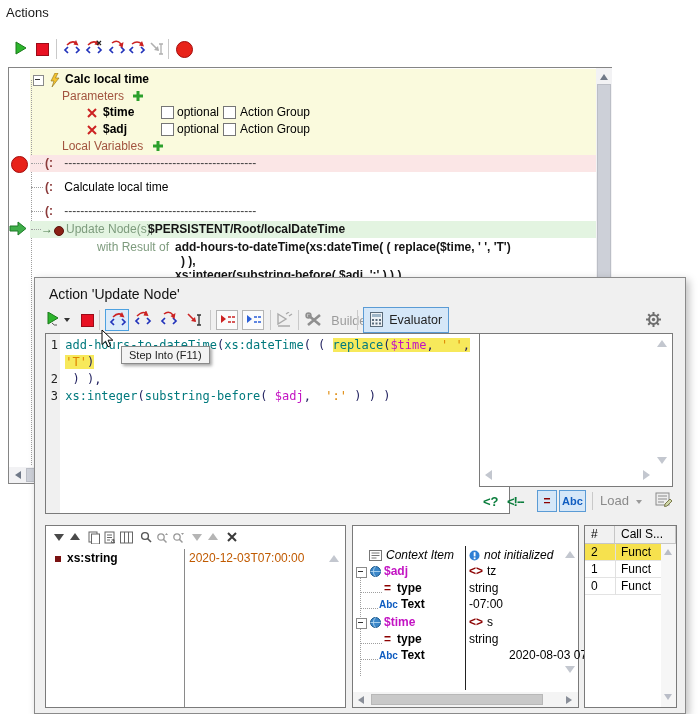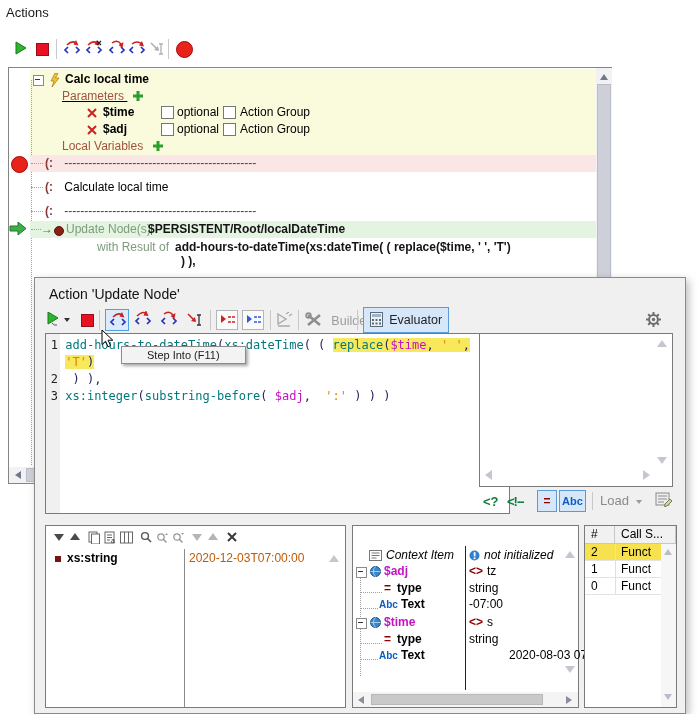--- a/index.html
+++ b/index.html
@@ -30,21 +30,21 @@
   .vv{color:#c313c3;}
   .ss{color:#de8500;}
   .pp{color:#1f1f5e;}
   .hl{background:#f7e95b;}
   .gut{color:#222;}
   
   .hovbtn{position:absolute;border:1px solid #4da1e0;background:#dcebf9;box-sizing:border-box;}
   .tbtn{position:absolute;border:1px solid #b5b5b5;background:#fbfbfb;box-sizing:border-box;}
   .bluebtn{position:absolute;border:1px solid #5a9bd5;background:#d5e7f8;box-sizing:border-box;text-align:center;}
   .disb{color:#9b9b9b;}
-  .tt{position:absolute;border:1px solid #8a8a8a;background:#f3f3f3;padding:2px 25px;font-size:11px;color:#222;box-shadow:2px 2px 3px rgba(0,0,0,.35);white-space:nowrap;z-index:30;}
+  .tt{position:absolute;border:1px solid #8a8a8a;background:#f3f3f3;padding:2px 7px;font-size:11px;color:#222;box-shadow:2px 2px 3px rgba(0,0,0,.35);white-space:nowrap;z-index:30;}
   
   .sbtrack{position:absolute;background:#f2f2f4;}
   .sbthumb{position:absolute;background:#cdd0d8;border:1px solid #bbbec6;box-sizing:border-box;}
   .gtri{border-color:transparent;}
   
   .mag{color:#c313c3;font-weight:700;}
   .redglyph{color:#8b0000;font-weight:700;}
   .blug{color:#0f5cc0;font-weight:700;}
   .hdrcell{position:absolute;background:#f1f1f1;border-right:1px solid #c6c6c6;border-bottom:1px solid #c6c6c6;box-sizing:border-box;line-height:17px;padding-left:6px;}
   .csrow{position:absolute;height:17px;line-height:17px;border-bottom:1px solid #e3e3e3;box-sizing:border-box;}
@@ -106,21 +106,21 @@
     <div class="row17" style="left:24px;top:3px;width:540px;">
       <div class="a" style="left:0;top:4px;width:9px;height:9px;border:1px solid #8a8a8a;background:#fff;">
           <div style="position:absolute;left:1px;top:3px;width:5px;height:1px;background:#333;"></div>
         </div>
       <svg class="a" style="left:16px;top:2px;" width="11" height="14" viewBox="0 0 11 14">
           <polygon points="6,0 2,8 5,8 3,14 10,5 6.5,5 9,0" fill="#f4c430" stroke="#8a6d1a" stroke-width="0.6"></polygon>
         </svg>
       <span class="a b" style="left:32px;">Calc local time</span>
     </div>
 
-    <div class="row17" style="left:53px;top:20px;text-decoration:underline;">
+    <div class="row17" style="left:53px;top:20px;">
       <span class="lblmar">Parameters</span>
       <svg style="vertical-align:-2px;margin-left:5px;" width="12" height="12" viewBox="0 0 12 12">
           <path d="M6 1 v10 M1 6 h10" stroke="#2ca02c" stroke-width="3"></path>
         </svg>
     </div>
 
     <div class="row17" style="left:78px;top:36px;width:480px;">
       <svg class="a" style="left:0;top:4px;" width="10" height="10" viewBox="0 0 10 10">
           <path d="M1 1 L9 9 M9 1 L1 9" stroke="#cc2222" stroke-width="2"></path>
         </svg>
@@ -180,20 +180,21 @@
       <div class="a" style="left:13px;top:5px;width:8px;height:8px;border-radius:50%;background:#8b2015;border:1px solid #5a120c;"></div>
       <span class="a upd" style="left:25px;">Update Node(s)</span>
       <span class="a b" style="left:107px;color:#141414;">$PERSISTENT/Root/localDateTime</span>
     </div>
 
     <div class="row17" style="left:84px;top:171px;width:76px;text-align:right;">
       <span class="upd">with Result of</span>
     </div>
     <div class="row17 expr" style="left:166px;top:171px;">add-hours-to-dateTime(xs:dateTime( ( replace($time, ' ', 'T')</div>
     <div class="row17 expr" style="left:172px;top:185px;">) ),</div>
+    <div class="row17 expr" style="left:166px;top:199px;">xs:integer(substring-before( $adj, ':' ) ) )</div>
 
     <div class="sbtrack" style="left:587px;top:0;width:16px;height:399px;">
       <div class="tri gtri" style="left:4px;top:6px;border-width:0 4px 6px 4px;border-bottom-color:#707988;"></div>
       <div class="sbthumb" style="left:1px;top:16px;width:14px;height:370px;"></div>
     </div>
 
     <div class="sbtrack" style="left:0;top:399px;width:587px;height:16px;">
       <div class="tri gtri" style="left:6px;top:4px;border-width:4px 6px 4px 0;border-right-color:#707988;"></div>
       <div class="sbthumb" style="left:17px;top:1px;width:60px;height:14px;"></div>
     </div>

